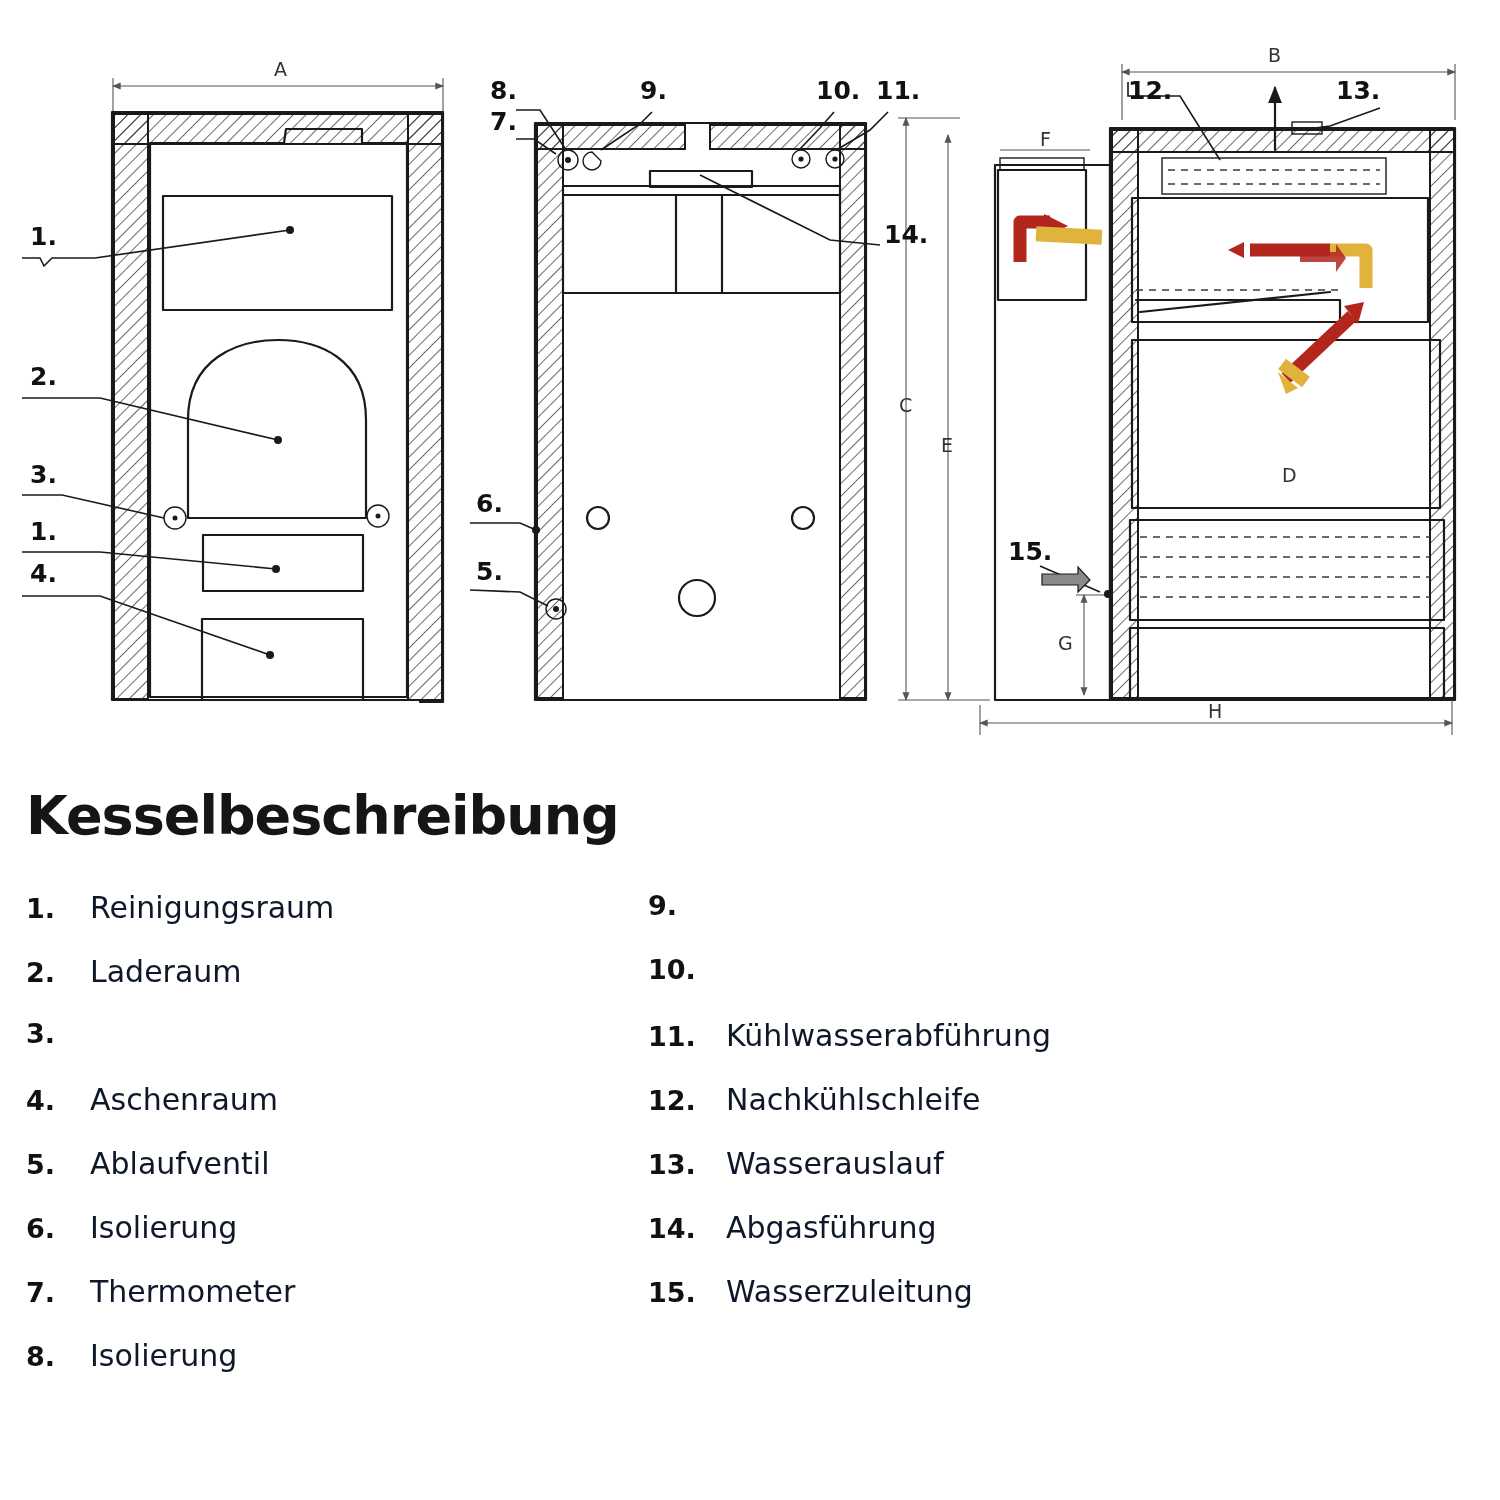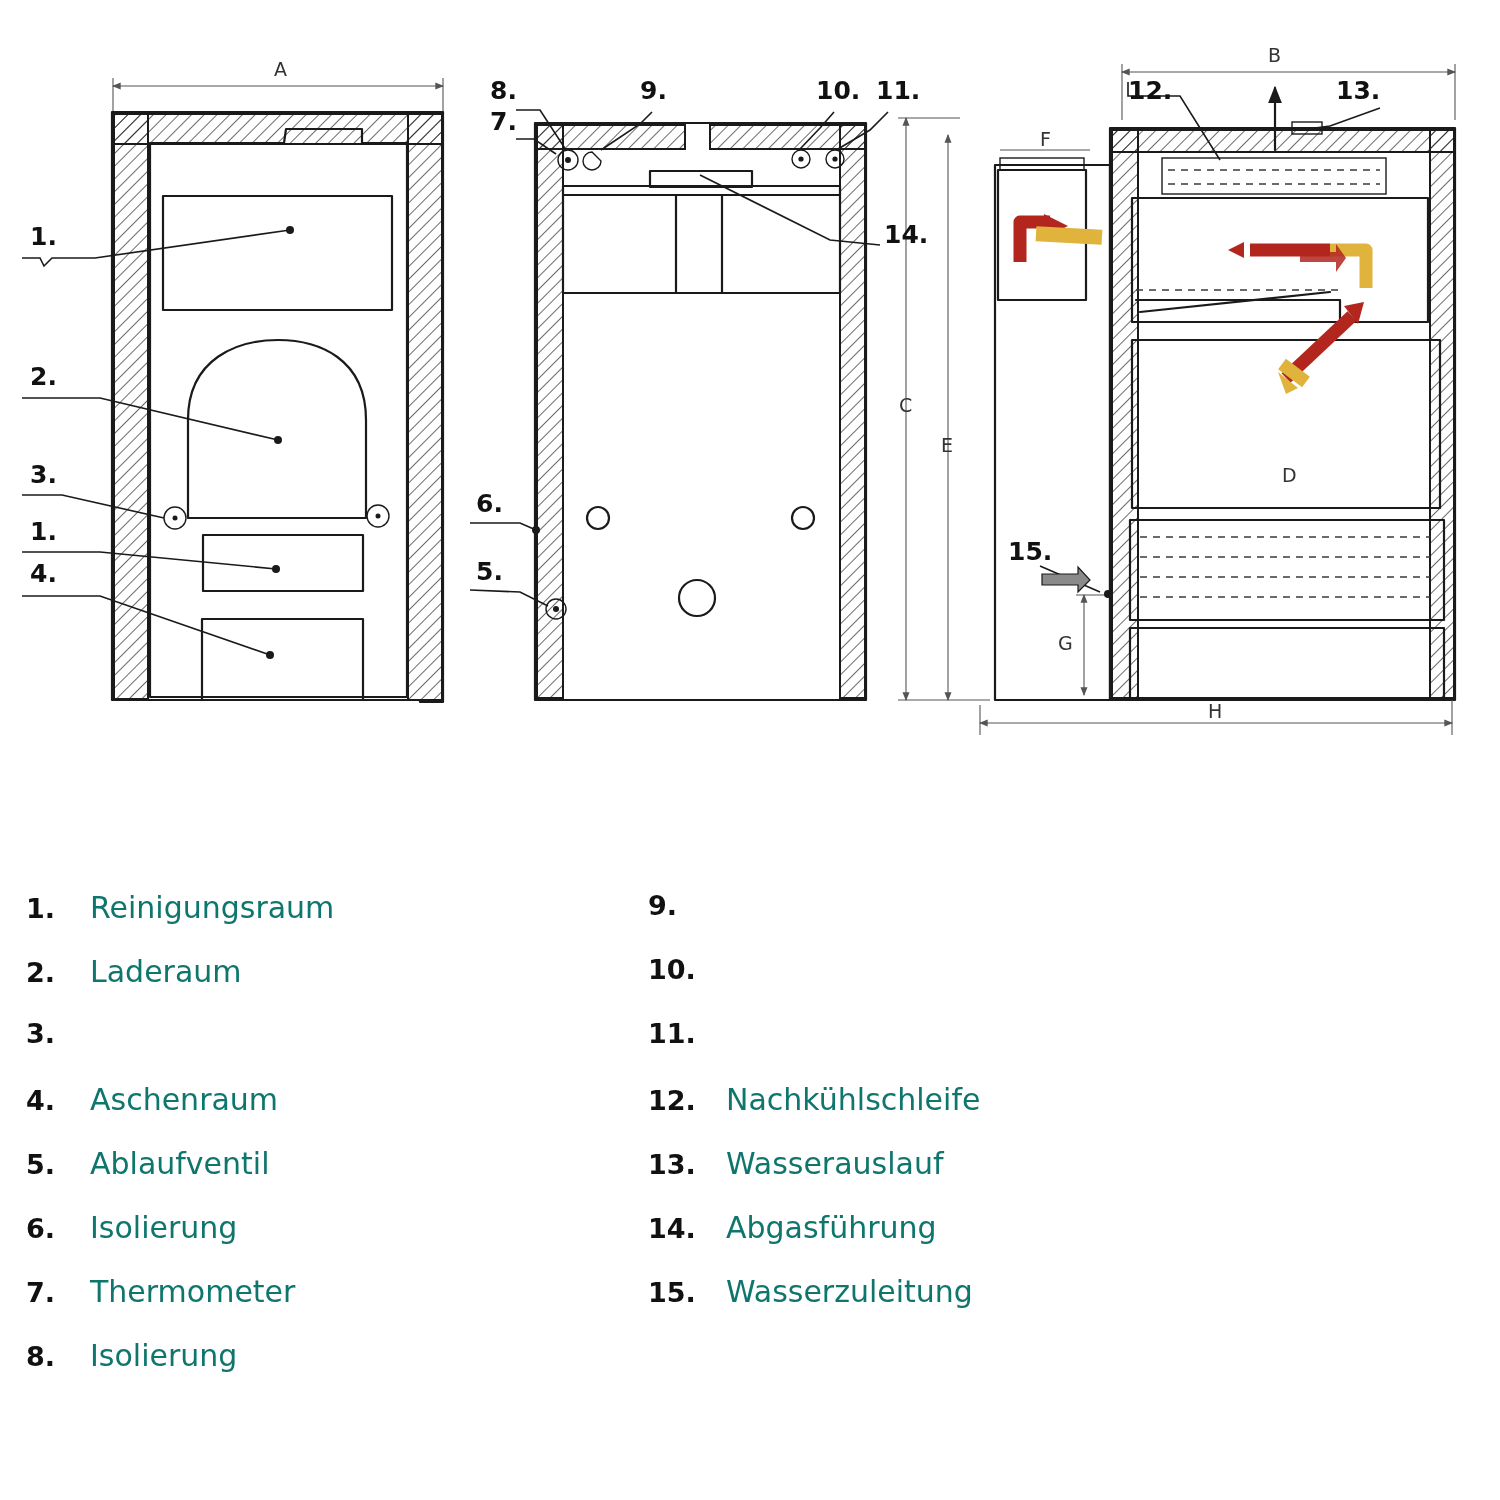--- a/index.html
+++ b/index.html
@@ -73,21 +73,21 @@
     flex: 0 0 64px;
     text-align: left;
   }
   #legend-col-right .legend-num {
     width: 78px;
     flex: 0 0 78px;
   }
   .legend-label {
     font-family: "DejaVu Sans", sans-serif;
     font-size: 30px;
-    color: #0f766e;
+    color: #0f172a;
     white-space: nowrap;
   }
 
   
   .ln { stroke: #1a1a1a; fill: none; stroke-width: 2.2; stroke-linecap: round; stroke-linejoin: round; }
   .ln-thin { stroke: #1a1a1a; fill: none; stroke-width: 1.4; }
   .ln-lead { stroke: #1a1a1a; fill: none; stroke-width: 1.6; }
   .ln-dash { stroke: #3a3a3a; fill: none; stroke-width: 1.4; stroke-dasharray: 7 6; }
   .ln-dim { stroke: #555; fill: none; stroke-width: 1.1; }
   .hatch-fill { fill: url(#hatch); stroke: #1a1a1a; stroke-width: 2; }
@@ -317,20 +317,21 @@
       <text class="dimlab" x="1282" y="482">D</text>
       <text class="dimlab" x="941" y="452">E</text>
       <text class="dimlab" x="1040" y="146">F</text>
       <text class="dimlab" x="1058" y="650">G</text>
       <text class="dimlab" x="1208" y="718">H</text>
     </g>
   </svg>
 </div>
 
 <div id="legend">
+  <div id="legend-title">Kesselbeschreibung</div>
 
   <div class="legend-col" id="legend-col-left">
     <div class="legend-item">
       <span class="legend-num">1.</span>
       <span class="legend-label">Reinigungsraum</span>
     </div>
     <div class="legend-item">
       <span class="legend-num">2.</span>
       <span class="legend-label">Laderaum</span>
     </div>
@@ -361,20 +362,21 @@
 
   <div class="legend-col" id="legend-col-right">
     <div class="legend-item">
       <span class="legend-num">9.</span>
     </div>
     <div class="legend-item">
       <span class="legend-num">10.</span>
     </div>
     <div class="legend-item">
       <span class="legend-num">11.</span>
+      <span class="legend-label">Kühlwasserabführung</span>
     </div>
     <div class="legend-item">
       <span class="legend-num">12.</span>
       <span class="legend-label">Nachkühlschleife</span>
     </div>
     <div class="legend-item">
       <span class="legend-num">13.</span>
       <span class="legend-label">Wasserauslauf</span>
     </div>
     <div class="legend-item">

